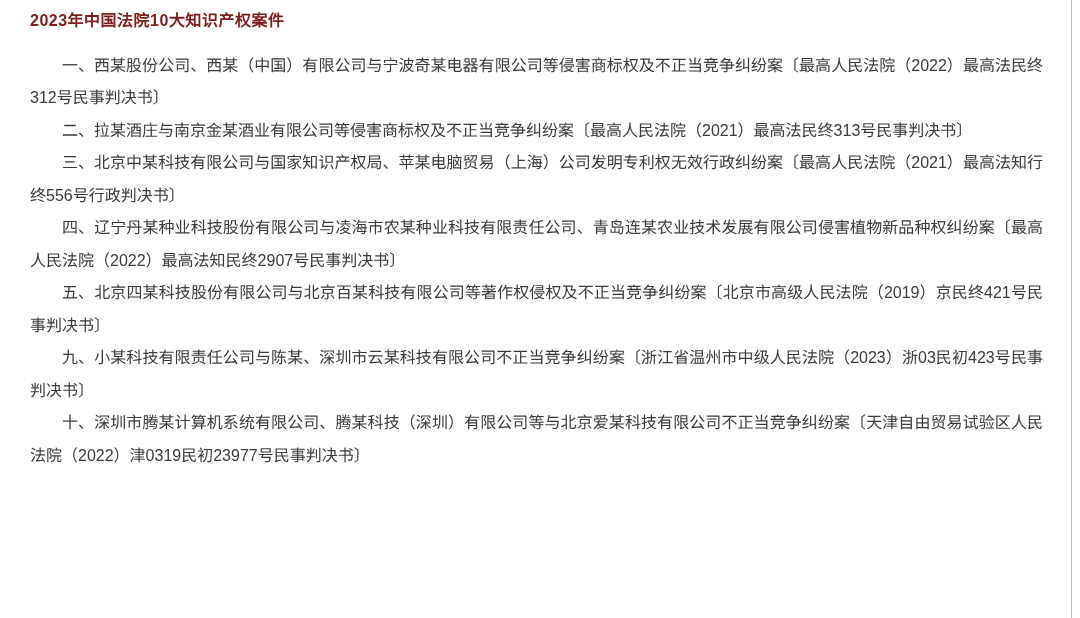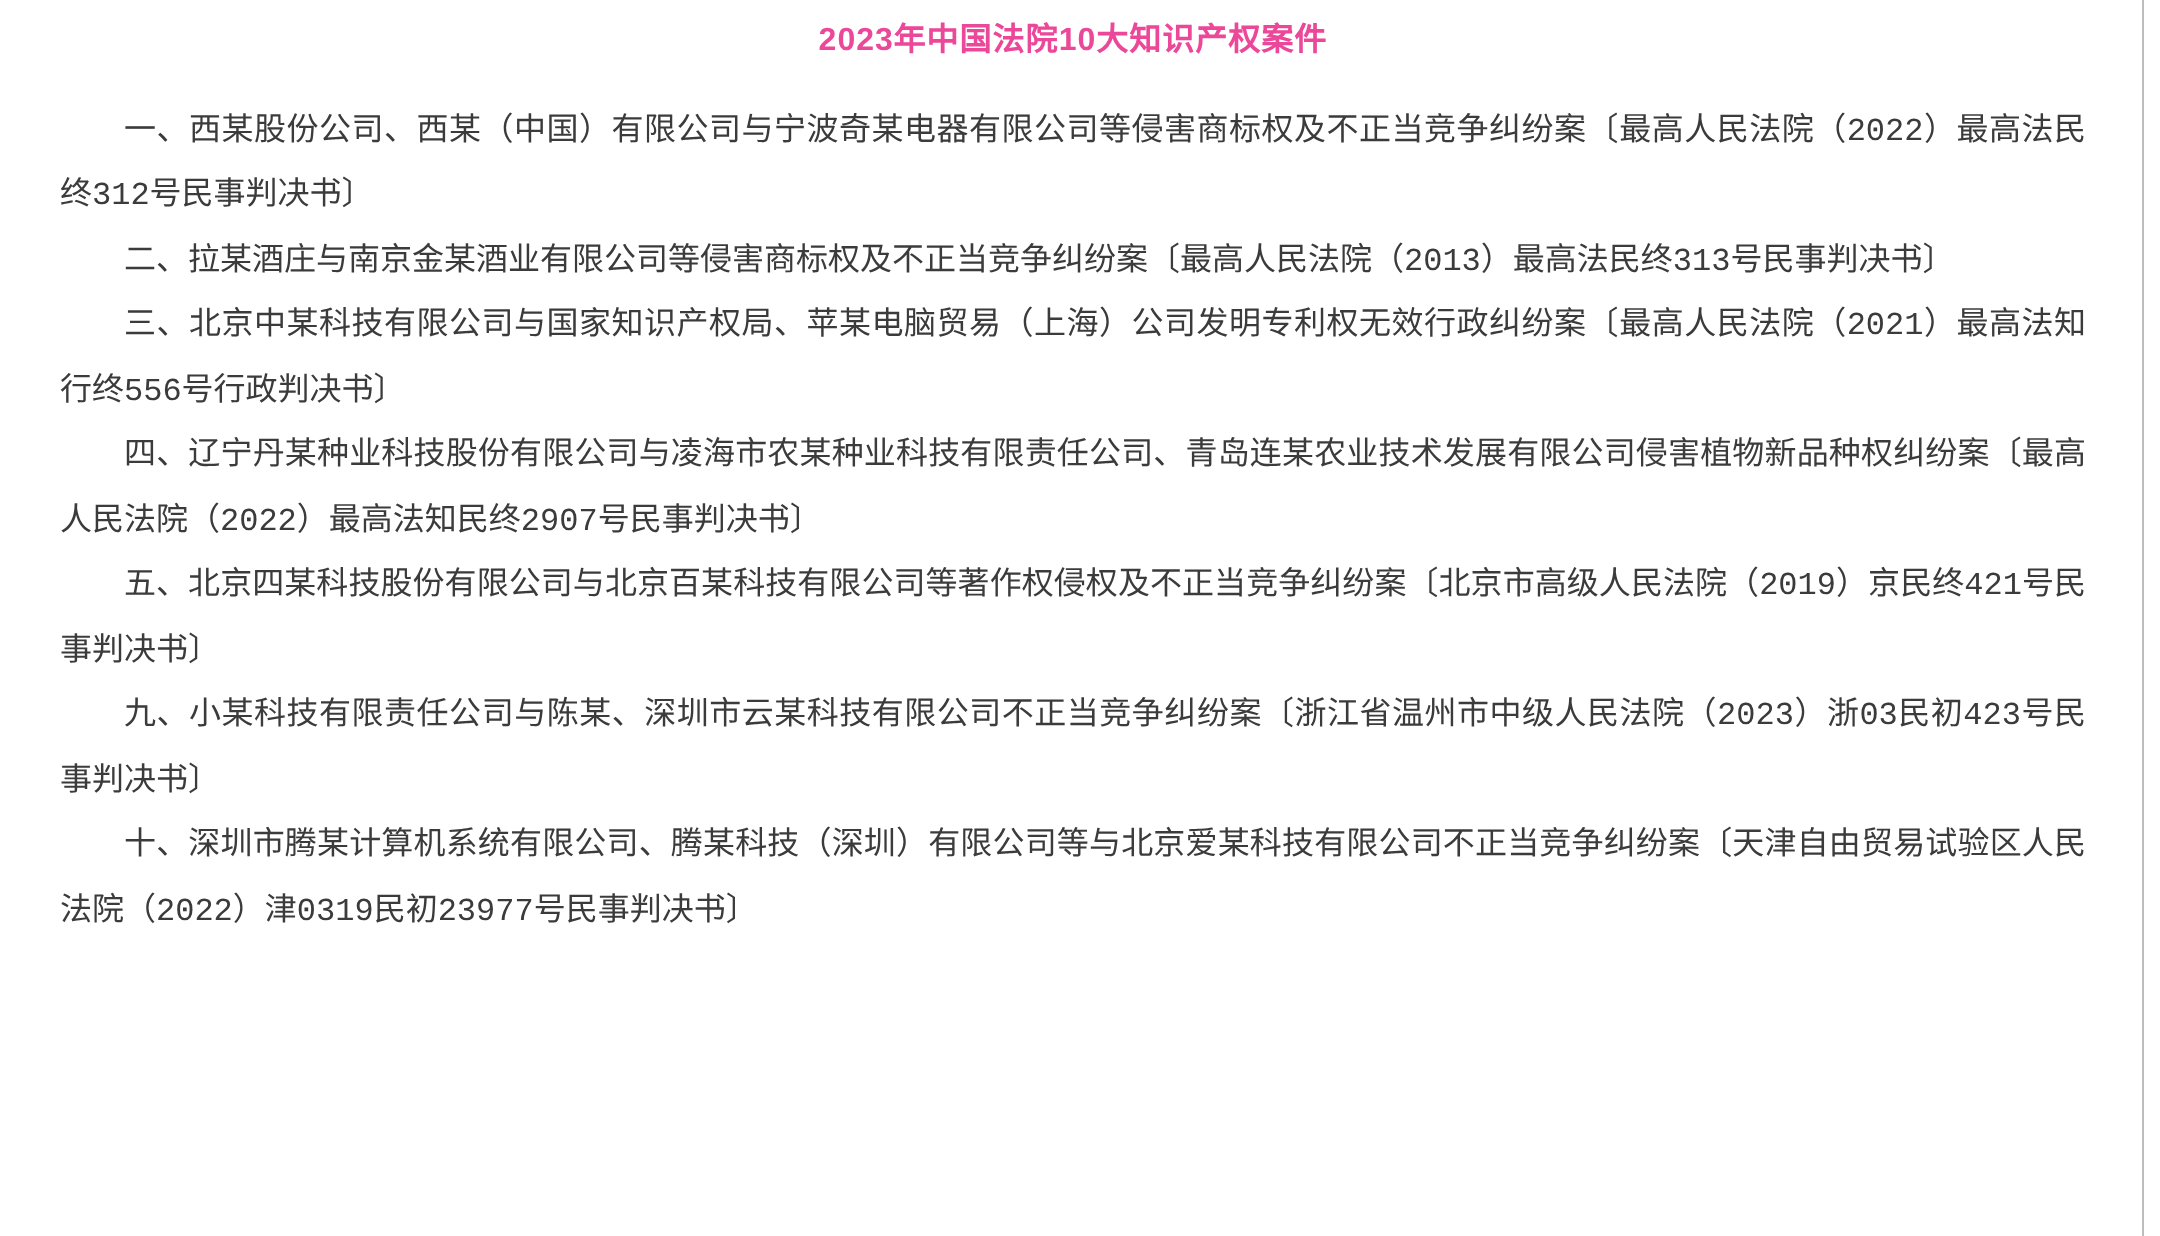--- a/index.html
+++ b/index.html
@@ -32,42 +32,40 @@
   .content {
     box-sizing: content-box;
     padding: 5px 0 0 30px;
     width: 1013px;
   }
   .doc-title {
     margin: 0 0 12px 0;
     font-size: 16px;
     font-weight: bold;
     line-height: 32.5px;
-    text-align: center;
-    color: #ec4899;
+    color: #7f1d1d;
     letter-spacing: 0.5px;
   }
   .case-item {
     margin: 0;
     font-size: 16px;
     line-height: 32.5px;
     text-indent: 2em;
     text-align: justify;
     color: #3b3b3b;
-    font-family: Liberation Mono, monospace;
   }
 </style>
 </head>
 <body>
 
 <div class="page">
   <div class="page-edge"></div>
   <div class="content">
     <h1 class="doc-title">2023年中国法院10大知识产权案件</h1>
     <p class="case-item">一、西某股份公司、西某（中国）有限公司与宁波奇某电器有限公司等侵害商标权及不正当竞争纠纷案〔最高人民法院（2022）最高法民终312号民事判决书〕</p>
-    <p class="case-item">二、拉某酒庄与南京金某酒业有限公司等侵害商标权及不正当竞争纠纷案〔最高人民法院（2013）最高法民终313号民事判决书〕</p>
+    <p class="case-item">二、拉某酒庄与南京金某酒业有限公司等侵害商标权及不正当竞争纠纷案〔最高人民法院（2021）最高法民终313号民事判决书〕</p>
     <p class="case-item">三、北京中某科技有限公司与国家知识产权局、苹某电脑贸易（上海）公司发明专利权无效行政纠纷案〔最高人民法院（2021）最高法知行终556号行政判决书〕</p>
     <p class="case-item">四、辽宁丹某种业科技股份有限公司与凌海市农某种业科技有限责任公司、青岛连某农业技术发展有限公司侵害植物新品种权纠纷案〔最高人民法院（2022）最高法知民终2907号民事判决书〕</p>
     <p class="case-item">五、北京四某科技股份有限公司与北京百某科技有限公司等著作权侵权及不正当竞争纠纷案〔北京市高级人民法院（2019）京民终421号民事判决书〕</p>
     <p class="case-item">九、小某科技有限责任公司与陈某、深圳市云某科技有限公司不正当竞争纠纷案〔浙江省温州市中级人民法院（2023）浙03民初423号民事判决书〕</p>
     <p class="case-item">十、深圳市腾某计算机系统有限公司、腾某科技（深圳）有限公司等与北京爱某科技有限公司不正当竞争纠纷案〔天津自由贸易试验区人民法院（2022）津0319民初23977号民事判决书〕</p>
   </div>
 </div>
 
 </body></html>

